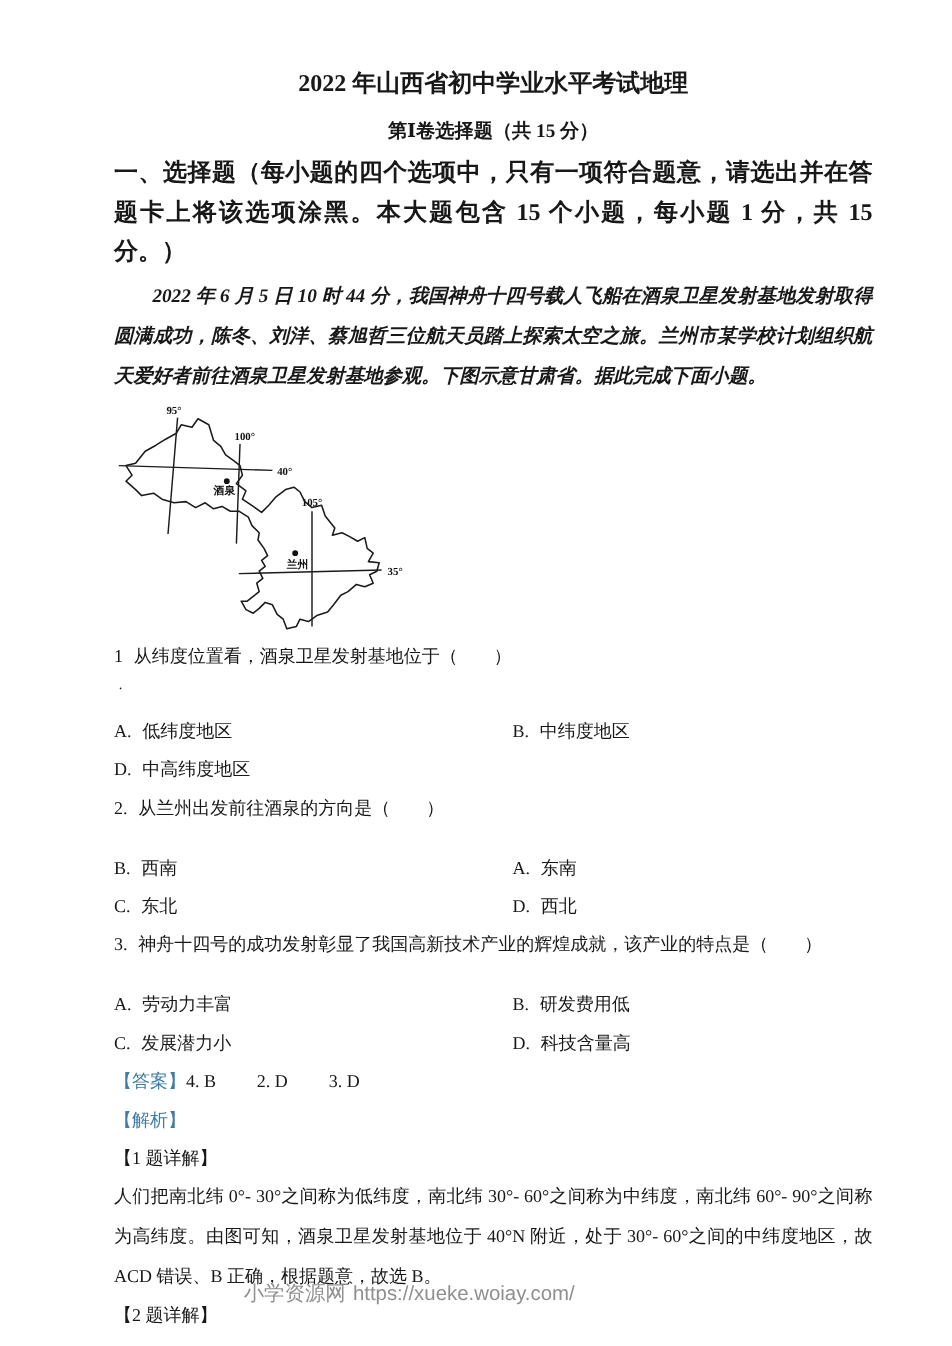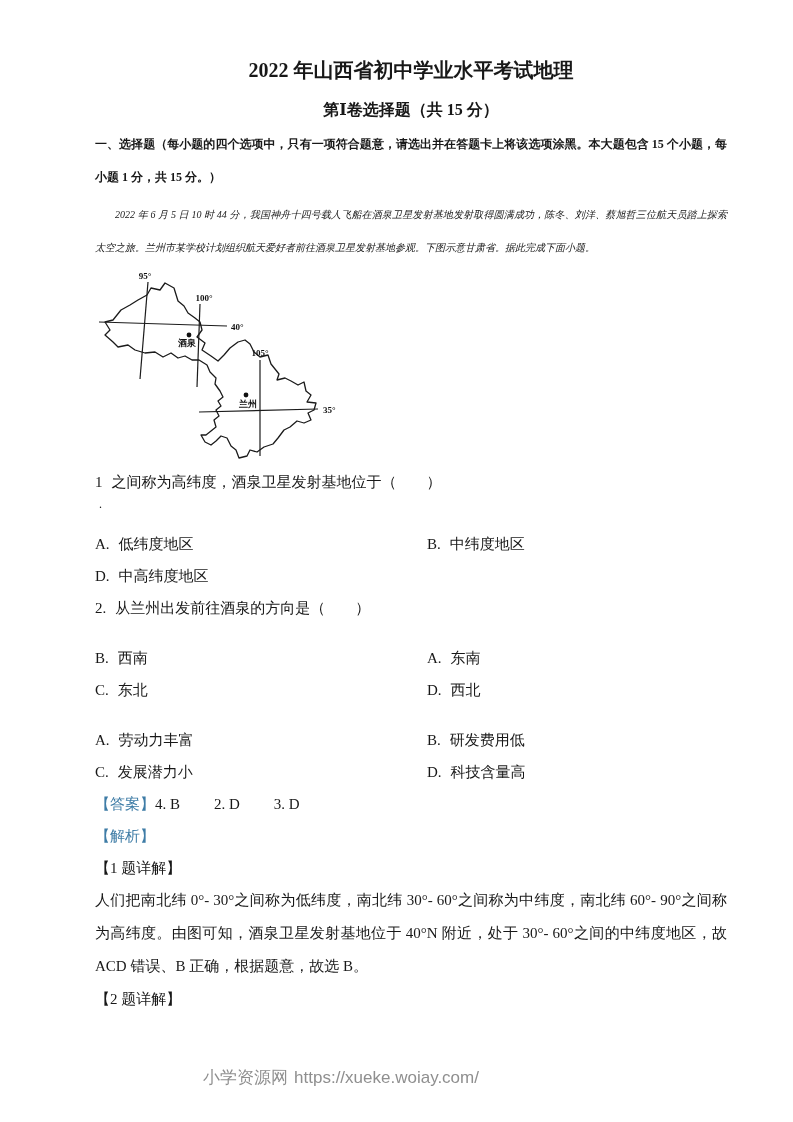--- a/index.html
+++ b/index.html
@@ -16,26 +16,26 @@
 
   .doc-title {
     font-size:20px; font-weight:bold; text-align:center;
     line-height:28px; margin:0;
   }
   .section-heading {
     font-size:16px; font-weight:bold; text-align:center;
     line-height:24px; margin:14px 0 0 0;
   }
   .instructions {
-    font-size:12px; font-weight:bold; text-align:justify;
+    font-size:20px; font-weight:bold; text-align:justify;
     line-height:33px; margin:6px 0 0 0;
   }
   .passage {
-    font-size:10px; font-style:italic; text-align:justify;
-    line-height:33px; margin:4px 0 0 0; text-indent:2em;
+    font-size:16px; font-style:italic; text-align:justify;
+    line-height:33px; margin:4px 0 0 0; text-indent:2em;font-weight:bold;
   }
 
   .map-wrap { height:196px; margin:0 0 6px -8px; overflow:visible; }
   .map-wrap svg { display:block; }
   .map-outline { fill:none; stroke:#1b1b1b; stroke-width:1.3; stroke-linejoin:round; }
   .grid-line { stroke:#1b1b1b; stroke-width:1.2; }
   .map-label { font-family:"Liberation Serif","DejaVu Serif",serif; font-size:9px; font-weight:bold; fill:#111; }
   .city-dot { fill:#111; }
 
   .stem-row { font-size:15px; line-height:32px; }
@@ -91,21 +91,21 @@
 
       <circle class="city-dot" cx="102" cy="71" r="2.4"></circle>
       <text class="map-label" x="100" y="82" text-anchor="middle">酒泉</text>
       <circle class="city-dot" cx="159" cy="131" r="2.4"></circle>
       <text class="map-label" x="161" y="143" text-anchor="middle">兰州</text>
     </svg>
   </div>
 
   <div>
     <div class="stem-row">
-      <span class="stem-num">1</span><span>之间称为高纬度，酒泉卫星发射基地位于（　　）</span>
+      <span class="stem-num">1</span><span>从纬度位置看，酒泉卫星发射基地位于（　　）</span>
     </div>
     <div class="stray-row">.</div>
     <div class="options">
       <div><span class="opt-label">A.</span><span>低纬度地区</span></div>
       <div><span class="opt-label">B.</span><span>中纬度地区</span></div>
       <div><span class="opt-label">D.</span><span>中高纬度地区</span></div>
     </div>
   </div>
 
   <div>
@@ -114,20 +114,23 @@
     </div>
     <div class="options">
       <div><span class="opt-label">B.</span><span>西南</span></div>
       <div><span class="opt-label">A.</span><span>东南</span></div>
       <div><span class="opt-label">C.</span><span>东北</span></div>
       <div><span class="opt-label">D.</span><span>西北</span></div>
     </div>
   </div>
 
   <div>
+    <div class="stem-row">
+      <span class="stem-num">3.</span><span>神舟十四号的成功发射彰显了我国高新技术产业的辉煌成就，该产业的特点是（　　）</span>
+    </div>
     <div class="options">
       <div><span class="opt-label">A.</span><span>劳动力丰富</span></div>
       <div><span class="opt-label">B.</span><span>研发费用低</span></div>
       <div><span class="opt-label">C.</span><span>发展潜力小</span></div>
       <div><span class="opt-label">D.</span><span>科技含量高</span></div>
     </div>
   </div>
 
   <div class="answer-row">
     <span class="bracket-label">【答案】</span><span class="answer-item">4. B</span><span class="answer-item">2. D</span><span class="answer-item">3. D</span>

